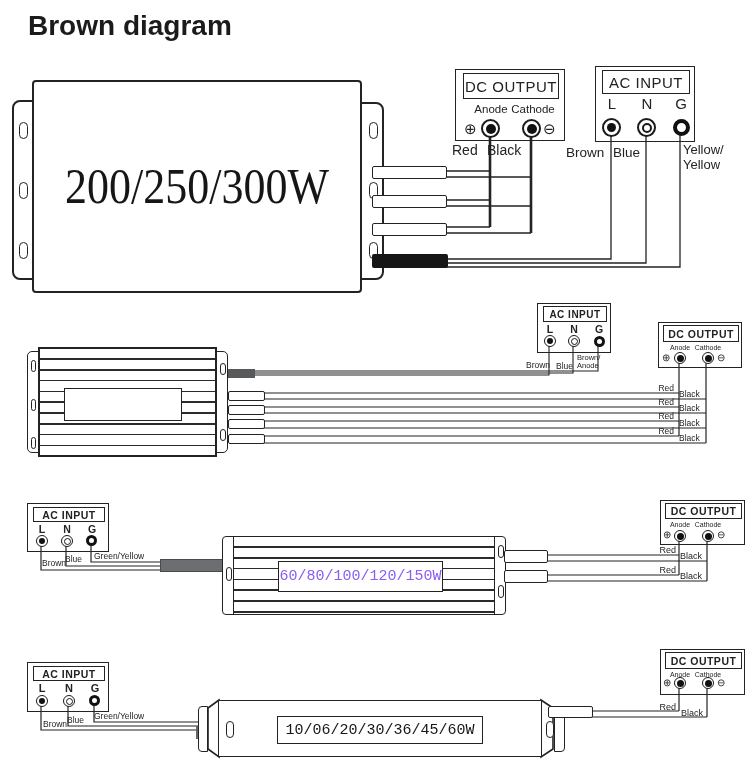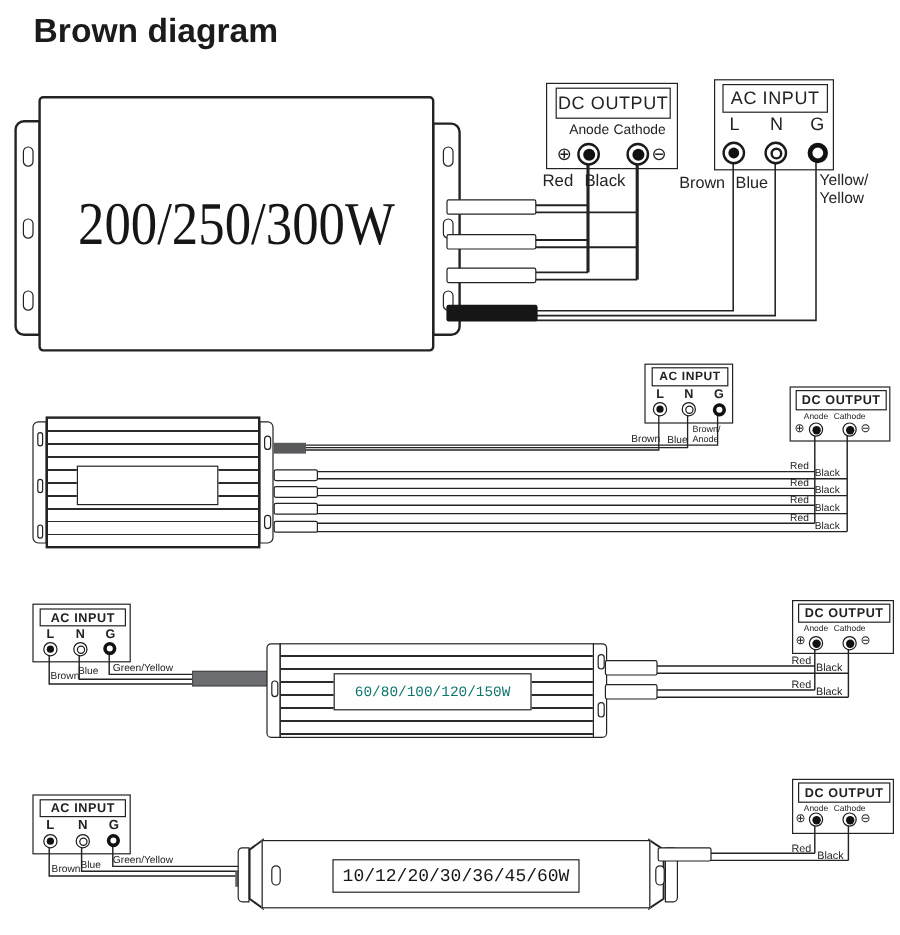--- a/index.html
+++ b/index.html
@@ -211,21 +211,21 @@
   <div class="cable" style="left:160px;top:559px;width:70px;height:13px;background:#6d6e71;border:1px solid #4a4a4a"></div>
   <div class="bracket-sm" style="left:222px;top:536px;width:12px;height:79px;border-radius:4px 0 0 4px">
     <div class="hole-sm" style="left:2.5px;top:30px;width:6px;height:14px"></div>
   </div>
   <div class="bracket-sm" style="left:494px;top:536px;width:12px;height:79px;border-radius:0 4px 4px 0">
     <div class="hole-sm" style="left:2.5px;top:8px;width:6px;height:13px"></div>
     <div class="hole-sm" style="left:2.5px;top:48px;width:6px;height:13px"></div>
   </div>
   <div class="psu fins-w" style="left:233px;top:536px;width:262px;height:79px;border-width:1.8px"></div>
   <div class="wlabel" style="left:278px;top:561px;width:165px;height:31px">
-    <span class="mono" style="font-size:12px;color:#0f766e">60/80/100/120/150W</span>
+    <span class="mono" style="font-size:15px;color:#8b5cf6">60/80/100/120/150W</span>
   </div>
   <div class="cable white-sm" style="left:504px;top:550px;width:44px;height:13px"></div>
   <div class="cable white-sm" style="left:504px;top:570px;width:44px;height:13px"></div>
 
   <div class="box" style="left:660px;top:500px;width:85px;height:45px;border-width:1.3px">
     <div class="hd" style="left:4px;top:2px;width:77px;height:16px;font-size:10.5px;font-weight:bold;border-width:1.2px">
       <span>DC OUTPUT</span>
     </div>
     <div class="lbl" style="left:4px;top:20px;width:30px;text-align:center;font-size:7px">Anode</div>
     <div class="lbl" style="left:31px;top:20px;width:32px;text-align:center;font-size:7px">Cathode</div>
@@ -266,21 +266,21 @@
   <div class="bracket-sm" style="left:198px;top:706px;width:10px;height:46px;border-radius:4px 0 0 4px"></div>
   <div class="bracket-sm" style="left:554px;top:706px;width:11px;height:46px;border-radius:0 4px 4px 0"></div>
   <svg class="wires" width="750" height="779" style="pointer-events:none">
     <path d="M219 700 L208 708 L208 749 L219 757 Z" fill="#fff" stroke="#232323" stroke-width="1.6"></path>
     <path d="M541 700 L553 708 L553 749 L541 757 Z" fill="#fff" stroke="#232323" stroke-width="1.6"></path>
   </svg>
   <div class="psu" style="left:218px;top:700px;width:324px;height:57px;border-width:1.8px"></div>
   <div class="hole-sm" style="left:226px;top:721px;width:8px;height:17px"></div>
   <div class="hole-sm" style="left:546px;top:721px;width:8px;height:17px"></div>
   <div class="wlabel" style="left:277px;top:716px;width:206px;height:28px">
-    <span class="mono" style="font-size:15px;color:#161616">10/12/20/30/36/45/60W</span>
+    <span class="mono" style="font-size:15px;color:#161616">10/06/20/30/36/45/60W</span>
   </div>
   <div class="cable white-sm" style="left:548px;top:706px;width:45px;height:12px"></div>
 
   <div class="box" style="left:660px;top:649px;width:85px;height:46px;border-width:1.3px">
     <div class="hd" style="left:4px;top:2px;width:77px;height:17px;font-size:10.5px;font-weight:bold;border-width:1.2px">
       <span>DC OUTPUT</span>
     </div>
     <div class="lbl" style="left:4px;top:21px;width:30px;text-align:center;font-size:7px">Anode</div>
     <div class="lbl" style="left:31px;top:21px;width:32px;text-align:center;font-size:7px">Cathode</div>
     <span class="sym" style="left:2px;top:28px;font-size:10px">⊕</span>

